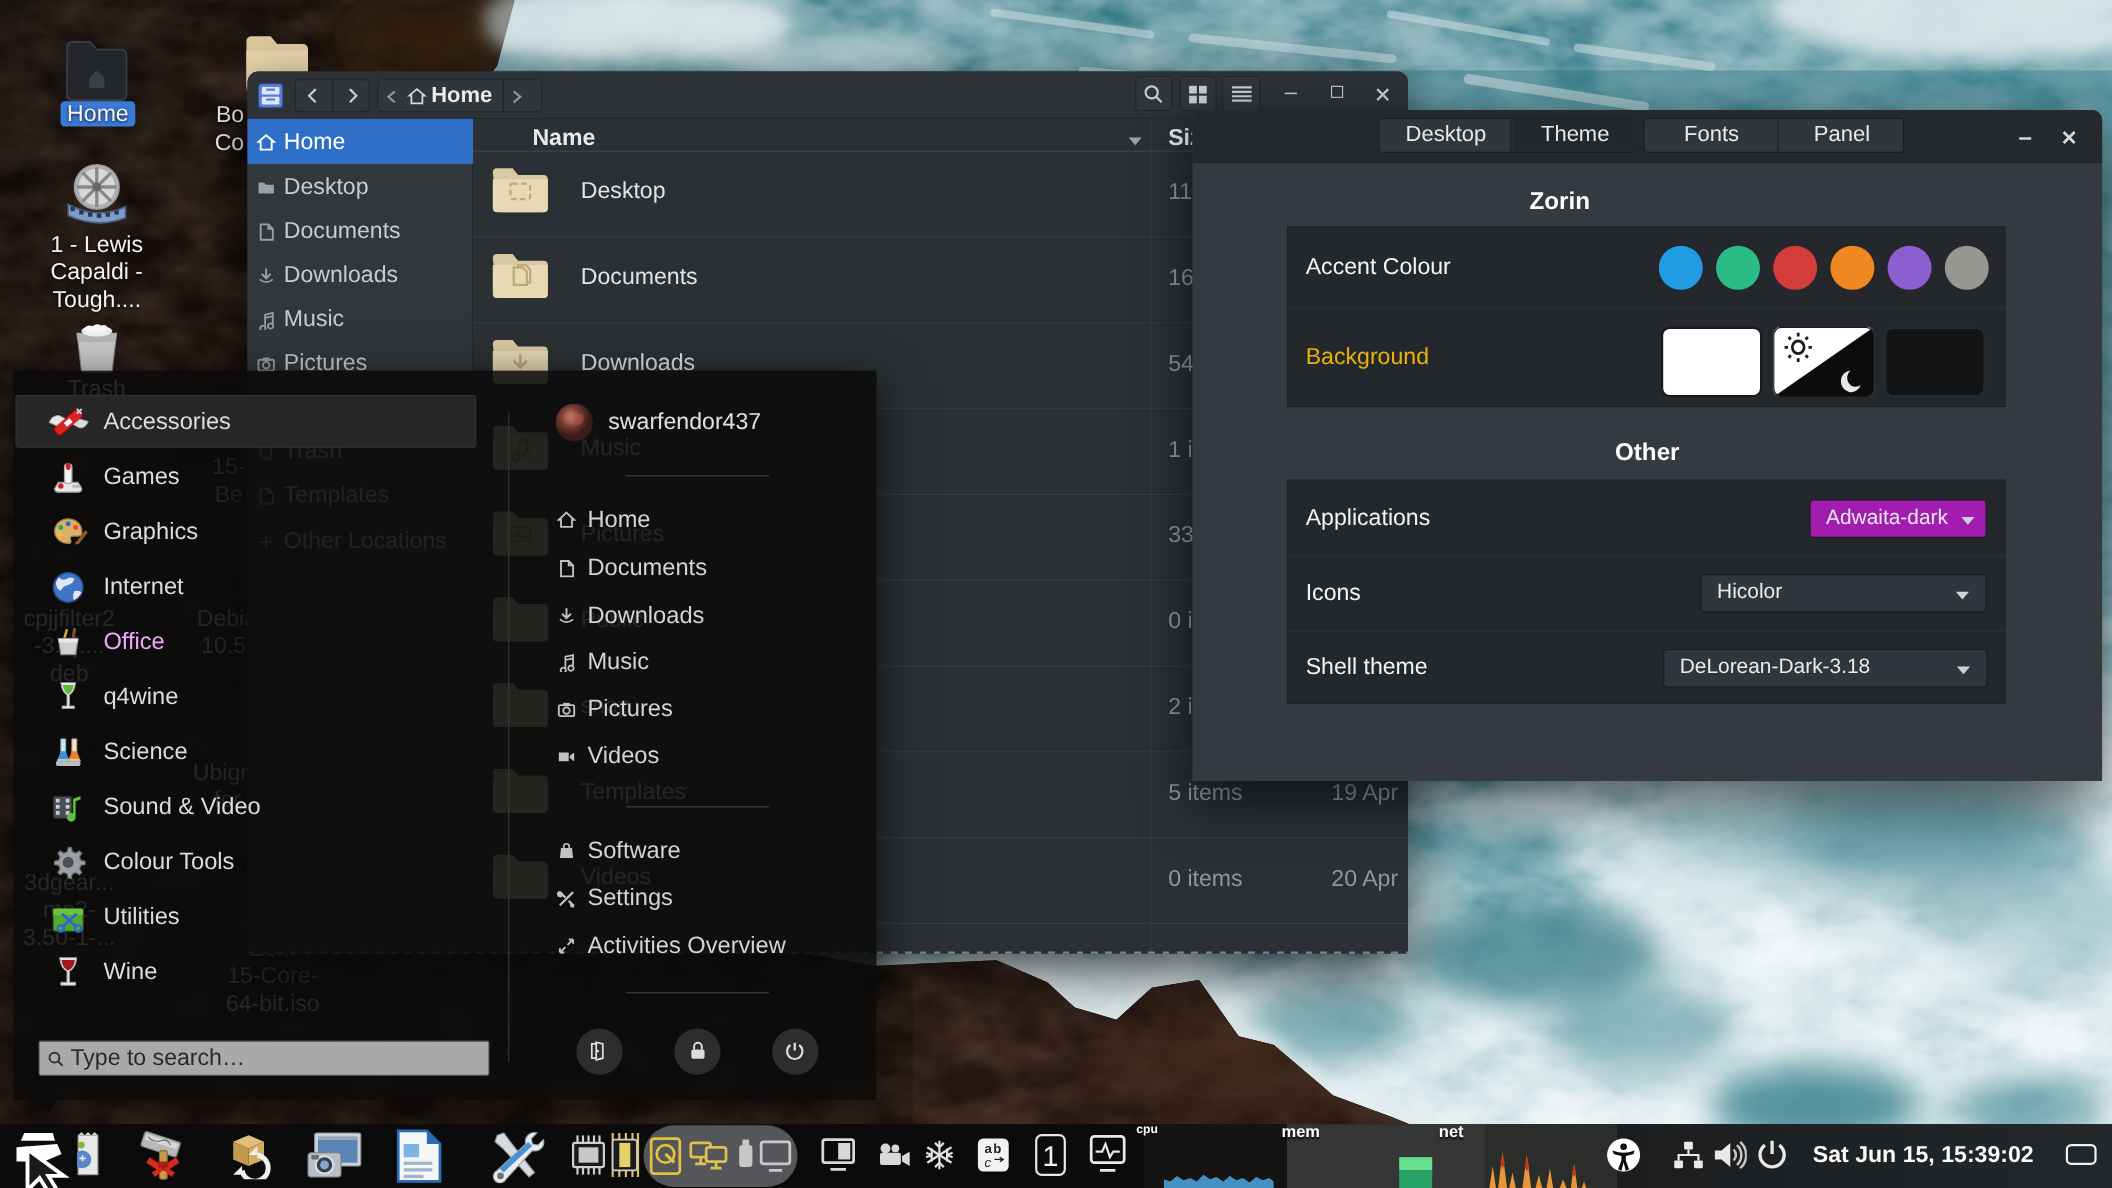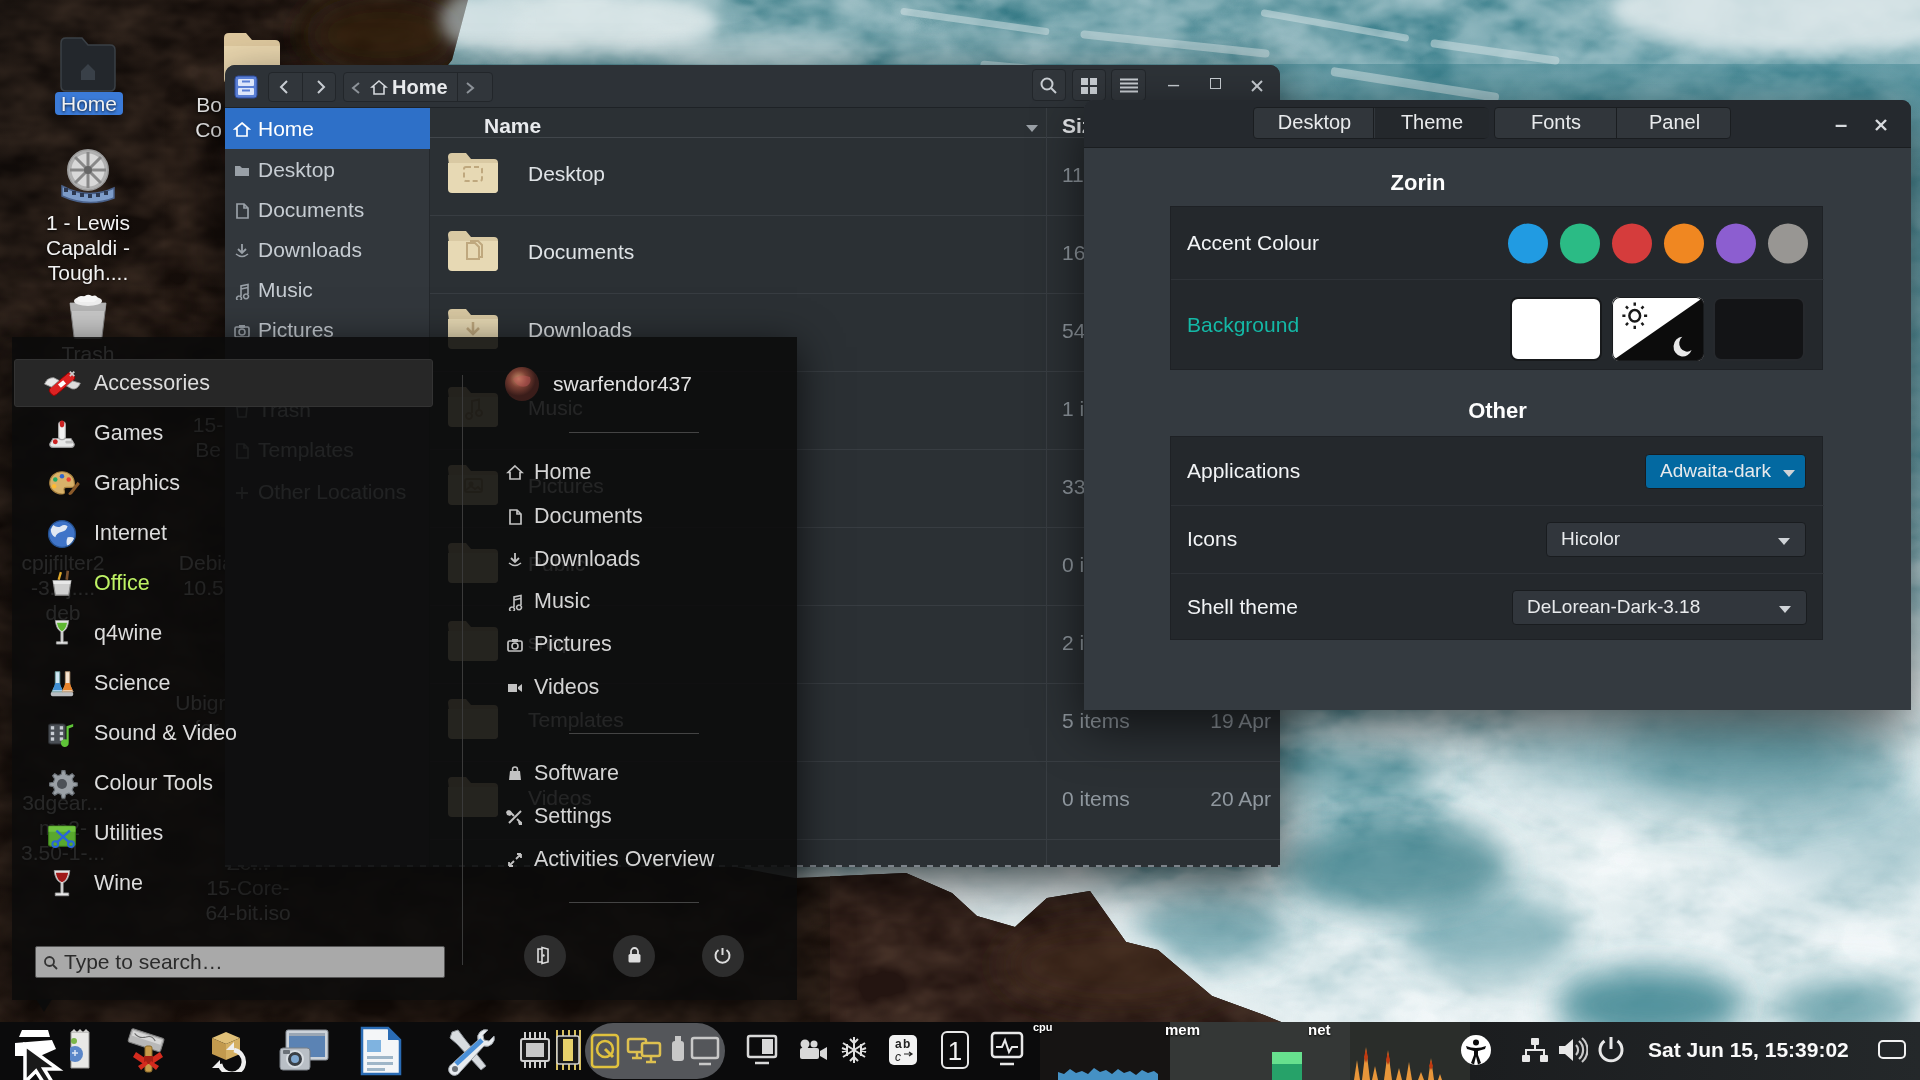--- a/index.html
+++ b/index.html
@@ -403,21 +403,21 @@
   <div class="abs" style="left:0;top:72px;width:653px;height:1px;background:#2e3237;"></div>
   <div class="abs" style="left:16px;top:24px;font-size:21px;color:#f2f4f6;">Accent Colour</div>
   <svg class="abs" style="left:337px;top:16px" width="300" height="41">
    <circle cx="20" cy="20.5" r="20" fill="#219be2"></circle>
           <circle cx="72" cy="20.5" r="20" fill="#2bbb85"></circle>
           <circle cx="124" cy="20.5" r="20" fill="#d53c3c"></circle>
           <circle cx="176" cy="20.5" r="20" fill="#f08721"></circle>
           <circle cx="228" cy="20.5" r="20" fill="#8c5ed0"></circle>
           <circle cx="280" cy="20.5" r="20" fill="#989693"></circle>
   </svg>
-  <div class="abs" style="left:16px;top:106px;font-size:21px;color:#14b8a6;">Background</div>
+  <div class="abs" style="left:16px;top:106px;font-size:21px;color:#eab308;">Background</div>
   <div class="abs" style="left:339px;top:90px;width:92px;height:64px;background:#fff;border-radius:8px;border:2px solid #17191b;"></div>
   <svg class="abs" style="left:441px;top:90px" width="92" height="64" viewBox="0 0 89 58" preserveAspectRatio="none">
    <defs>
             <clipPath id="bgc">
               <rect x="0" y="0" width="89" height="58" rx="7"></rect>
             </clipPath>
           </defs>
    <g clip-path="url(#bgc)">
             <rect width="89" height="58" fill="#fff"></rect>
             <path d="M89,0 L89,58 L0,58 Z" fill="#0c0c0c"></path>
@@ -439,21 +439,21 @@
    <rect x="0.5" y="0.5" width="88" height="57" rx="7" fill="none" stroke="#191b1d"></rect>
   </svg>
   <div class="abs" style="left:542px;top:90px;width:92px;height:64px;background:#131416;border-radius:8px;border:2px solid #26292d;"></div>
  </div>
  <div class="abs" style="left:0;top:298px;width:827px;text-align:center;font-size:22px;font-weight:bold;color:#fdfdfd;">Other</div>
 
  <div class="abs" style="left:86px;top:336px;width:653px;height:204px;background:#24282c;border:1px solid #1e2125;">
   <div class="abs" style="left:0;top:68px;width:653px;height:1px;background:#2e3237;"></div>
   <div class="abs" style="left:0;top:136px;width:653px;height:1px;background:#2e3237;"></div>
   <div class="abs" style="left:16px;top:22px;font-size:21px;color:#f2f4f6;">Applications</div>
-  <div class="abs" style="left:474px;top:17px;width:161px;height:35px;background:#0369a1;border:1px solid #191c1f;border-radius:4px;">
+  <div class="abs" style="left:474px;top:17px;width:161px;height:35px;background:#a21caf;border:1px solid #191c1f;border-radius:4px;">
    <div class="abs" style="left:14px;top:5px;font-size:19px;color:#e8eaec;">Adwaita-dark</div>
    <svg class="abs" style="left:136px;top:14px" width="14" height="9">
             <path d="M1,1 L7,8 L13,1" fill="#cfd3d7"></path>
           </svg>
   </div>
   <div class="abs" style="left:16px;top:90px;font-size:21px;color:#f2f4f6;">Icons</div>
   <div class="abs" style="left:375px;top:85px;width:260px;height:35px;background:#31363c;border:1px solid #191c1f;border-radius:4px;">
    <div class="abs" style="left:14px;top:5px;font-size:19px;color:#e8eaec;">Hicolor</div>
    <svg class="abs" style="left:230px;top:14px" width="14" height="9">
             <path d="M1,1 L7,8 L13,1" fill="#cfd3d7"></path>
@@ -504,21 +504,21 @@
         <path d="M22,20 q4,-1 6,1 q-1,5 -6,7 q-2,-3 0,-8 Z" fill="#e9eef5" opacity=".95"></path>
         <circle cx="17" cy="17" r="12" fill="none" stroke="#24508f" stroke-width="1.2"></circle>
       </svg>
 <div class="abs" style="left:82px;top:184px;font-size:21.5px;color:#dcdcdc;">Internet</div>
 <svg class="abs" style="left:31px;top:228px" width="38" height="38" viewBox="0 0 34 34">
         <path d="M9,14 h16 l-2,13 h-12 Z" fill="#cfcfcf" stroke="#8a8a8a"></path>
         <path d="M9,14 h16 l-.5,3 h-15 Z" fill="#e8e8e8"></path>
         <path d="M13,13 l2,-7 2,.6 -2,6.8 Z" fill="#e0a92c"></path>
         <path d="M20,13 l1,-8 2.4,.4 -1,8 Z" fill="#7a5230"></path>
       </svg>
-<div class="abs" style="left:82px;top:234px;font-size:21.5px;color:#bef264;">Office</div>
+<div class="abs" style="left:82px;top:234px;font-size:21.5px;color:#f0abfc;">Office</div>
 <svg class="abs" style="left:31px;top:278px" width="38" height="38" viewBox="0 0 34 34">
         <path d="M11,5 h12 q-1,8 -5,10 l0,9 h4 v2 h-10 v-2 h4 l0,-9 q-4,-2 -5,-10 Z" fill="#e8e8e8" stroke="#9a9a9a" stroke-width=".8"></path>
         <path d="M12.5,7 h9 q-1,6 -4.5,7.5 q-3.5,-1.5 -4.5,-7.5 Z" fill="#5fb832"></path>
       </svg>
 <div class="abs" style="left:82px;top:284px;font-size:21.5px;color:#dcdcdc;">q4wine</div>
 <svg class="abs" style="left:31px;top:328px" width="38" height="38" viewBox="0 0 34 34">
         <rect x="7" y="24" width="20" height="4" rx="1.5" fill="#b9bcc0"></rect>
         <path d="M11,6 h4 v12 l3,6 h-10 l3,-6 Z" fill="#cfe6f5" stroke="#7aa" stroke-width=".8"></path>
         <path d="M11,16 l-2.2,6.5 h8.4 L15,16 Z" fill="#3f8fd4"></path>
         <path d="M20,6 h4 v12 l3,6 h-10 l3,-6 Z" fill="#f5e3cf" stroke="#b97" stroke-width=".8"></path>

